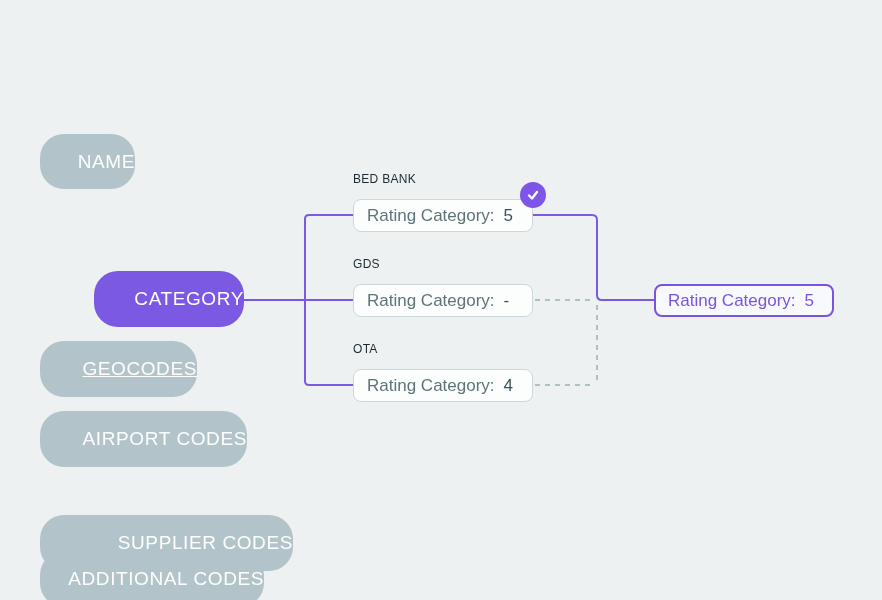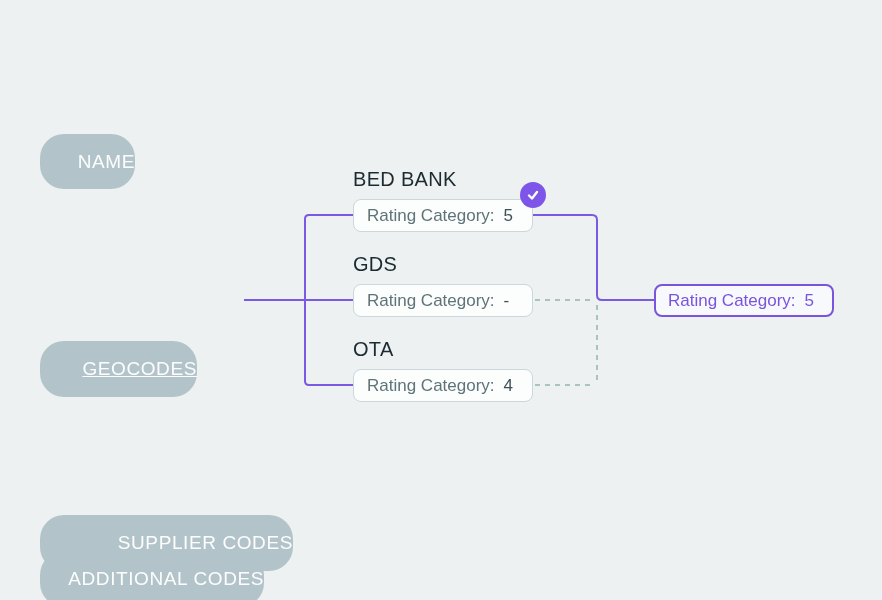--- a/index.html
+++ b/index.html
@@ -22,21 +22,21 @@
   .chip-name{left:40px;top:134px;width:95px;height:55px;}
   .chip-address{left:40px;top:201px;width:133px;height:56px;}
   .chip-category{left:94px;top:271px;width:150px;height:56px;}
   .chip-geocodes{left:40px;top:341px;width:157px;height:56px;text-decoration:underline;}
   .chip-airport{left:40px;top:411px;width:207px;height:56px;}
   .chip-supplier{left:40px;top:481px;width:253px;height:56px;margin-top:34px;}
   .chip-additional{left:40px;top:551px;width:224px;height:56px;}
 
   
   .src-label{
-    position:absolute;left:353px;color:#1c2b32;font-size:20px;font-weight:500;
+    position:absolute;left:353px;color:#1c2b32;font-size:12px;font-weight:500;
     letter-spacing:.3px;line-height:17px;
   }
   .lbl-bedbank{top:171px;}
   .lbl-gds{top:256px;}
   .lbl-ota{top:341px;}
 
   .value-box{
     position:absolute;left:353px;width:180px;height:33px;box-sizing:border-box;
     background:#fcfdfd;border:1.5px solid #cbd7d9;border-radius:8px;
     display:flex;align-items:center;padding:0 13px;gap:9px;
@@ -73,22 +73,28 @@
     <path d="M533 215 H592 Q597 215 597 220 V295 Q597 300 602 300 H654" fill="none" stroke="#7b59e2" stroke-width="2"></path>
 
     <path d="M535 300 H593" fill="none" stroke="#aac2c0" stroke-width="2" stroke-dasharray="5 5"></path>
     <path d="M535 385 H594" fill="none" stroke="#aac2c0" stroke-width="2" stroke-dasharray="5 5"></path>
     <path d="M597 305 V385" fill="none" stroke="#aac2c0" stroke-width="2" stroke-dasharray="5 5"></path>
   </svg>
 
   <div class="chip chip-name">
     <span>NAME</span>
   </div>
+  <div class="chip chip-category active">
+    <span>CATEGORY</span>
+  </div>
   <div class="chip chip-geocodes">
     <span>GEOCODES</span>
+  </div>
+  <div class="chip chip-airport">
+    <span>AIRPORT CODES</span>
   </div>
   <div class="chip chip-supplier">
     <span>SUPPLIER CODES</span>
   </div>
   <div class="chip chip-additional">
     <span>ADDITIONAL CODES</span>
   </div>
 
   <div class="src-label lbl-bedbank">BED BANK</div>
   <div class="value-box box-bedbank">

